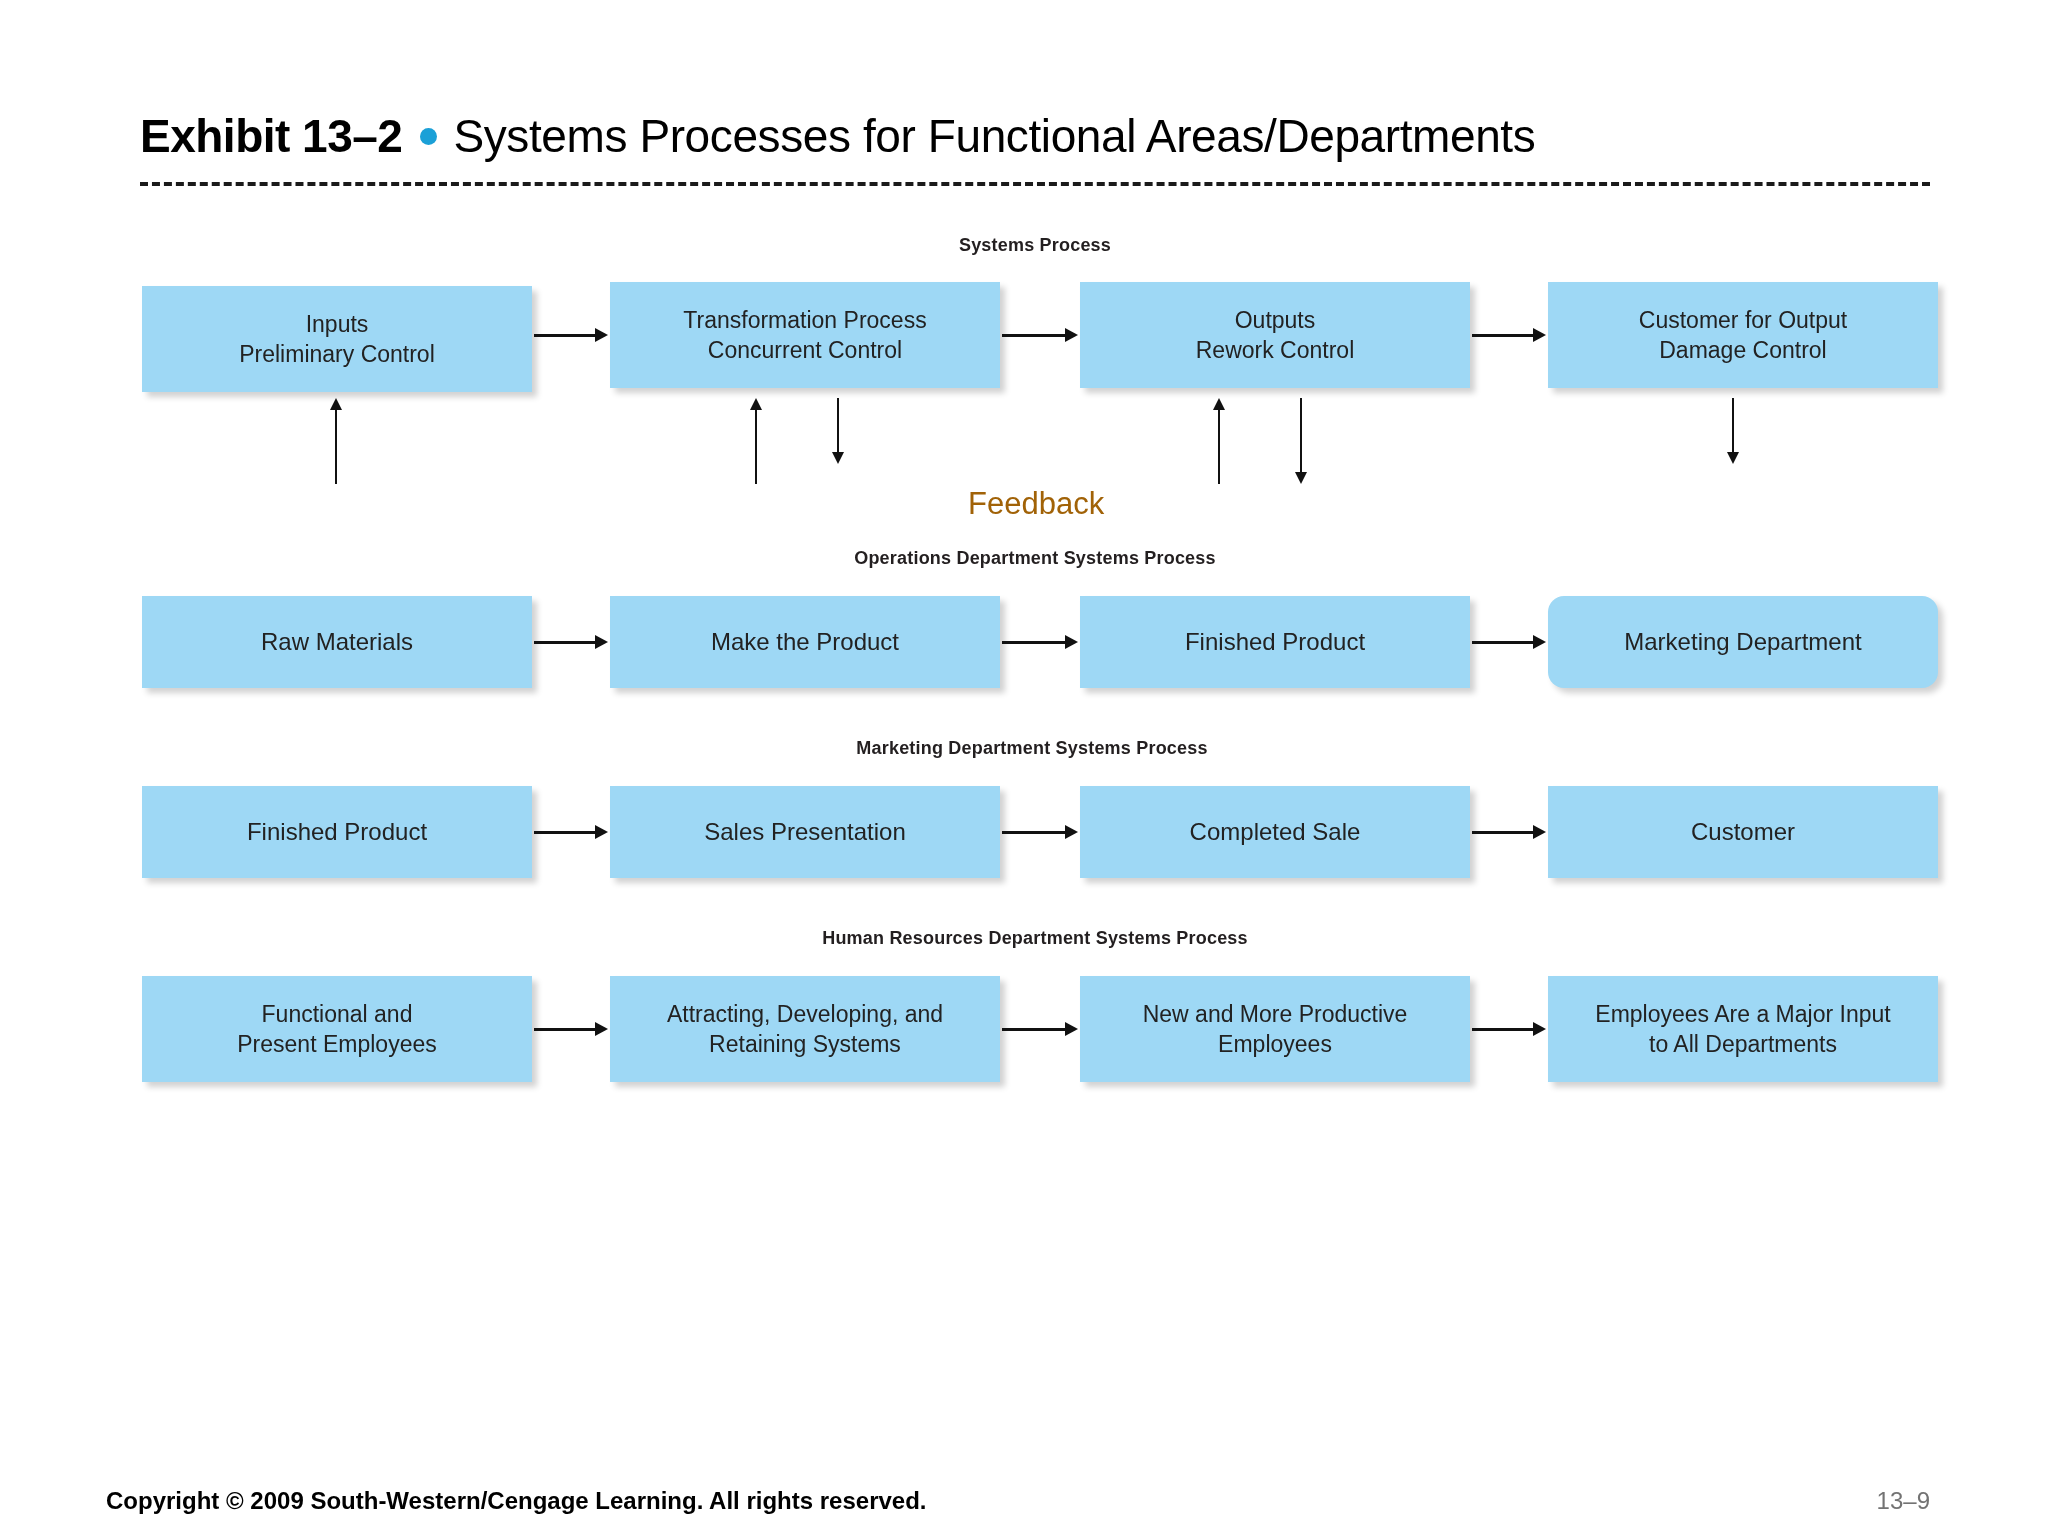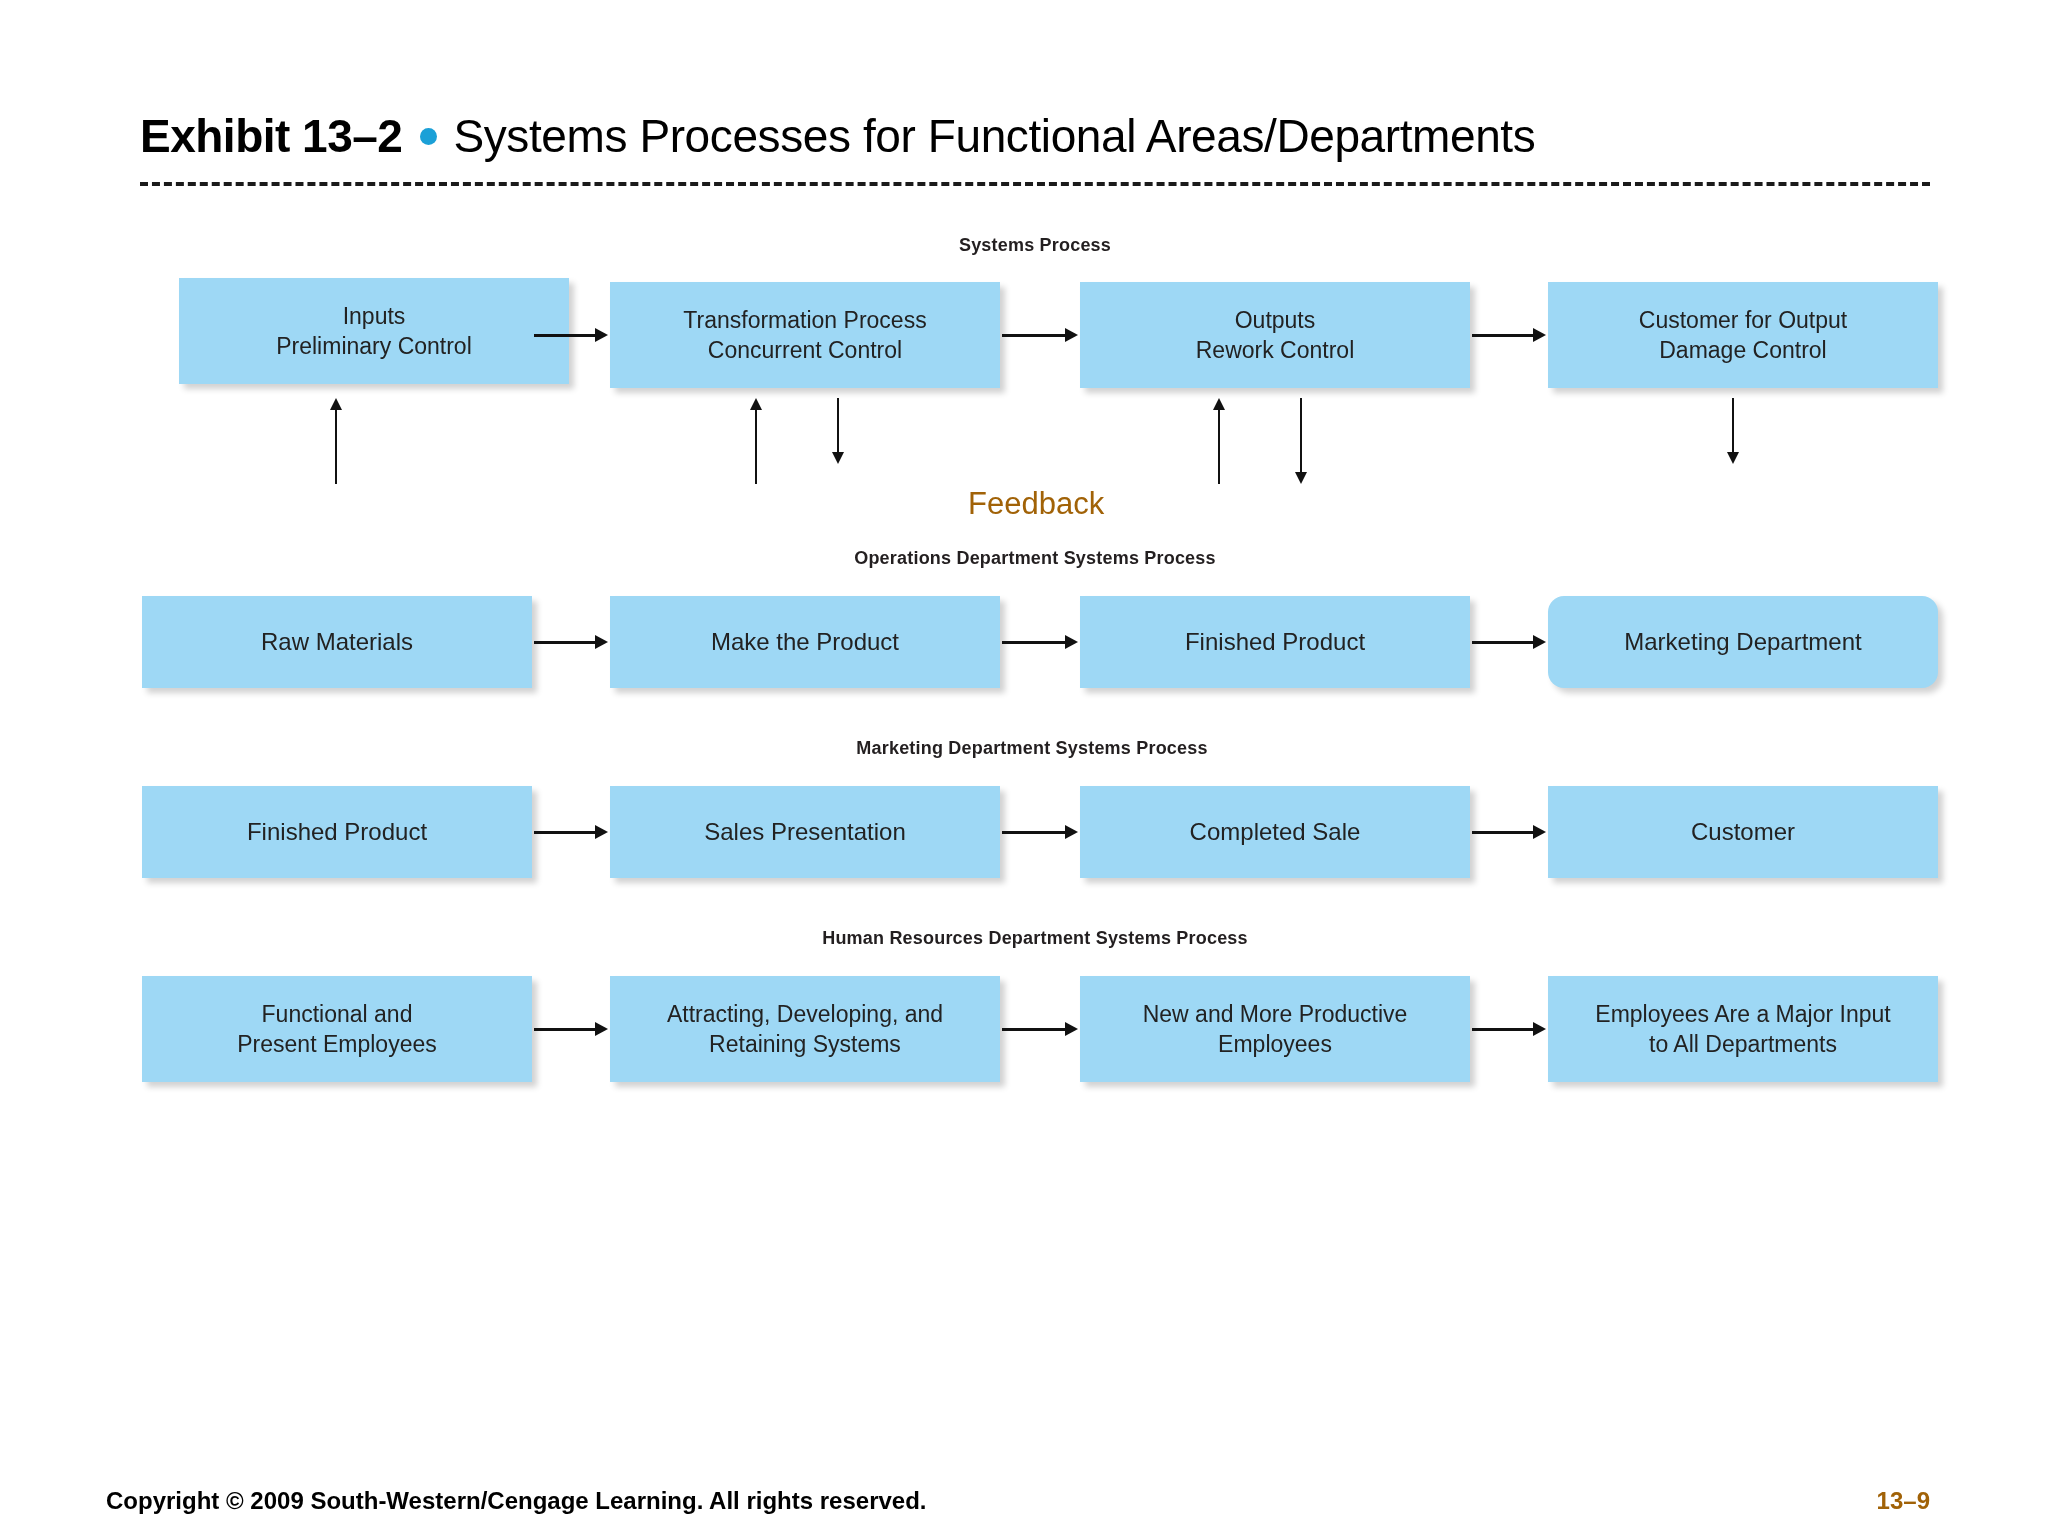--- a/index.html
+++ b/index.html
@@ -155,40 +155,40 @@
     font-size: 24px;
     font-weight: bold;
     color: #000;
     white-space: nowrap;
   }
   #footer-pagenum {
     position: absolute;
     right: 118px;
     top: 1487px;
     font-size: 24px;
-    font-weight: bold;
-    color: #a16207;
+    font-weight: normal;
+    color: #737373;
     white-space: nowrap;
   }
 </style>
 </head>
 <body>
 
 <div id="slide-title">
   <span class="exhibit-label">Exhibit 13–2</span>
   <span class="bullet-dot"></span>
   <span class="title-text">Systems Processes for Functional Areas/Departments</span>
 </div>
 <div id="title-rule"></div>
 
 <div id="diagram">
 
   <div class="section-heading" style="left:140px; top:235px; width:1790px;">Systems Process</div>
 
-  <div class="pbox two-line" style="left:142px; top:278px; width:390px; height:106px;margin-left:37px;">
+  <div class="pbox two-line" style="left:142px; top:286px; width:390px; height:106px;">
     <span>
       <span>Inputs</span><br>
       <span>Preliminary Control</span>
     </span>
   </div>
   <div class="pbox two-line" style="left:610px; top:282px; width:390px; height:106px;">
     <span>
       <span>Transformation Process</span><br>
       <span>Concurrent Control</span>
     </span>

